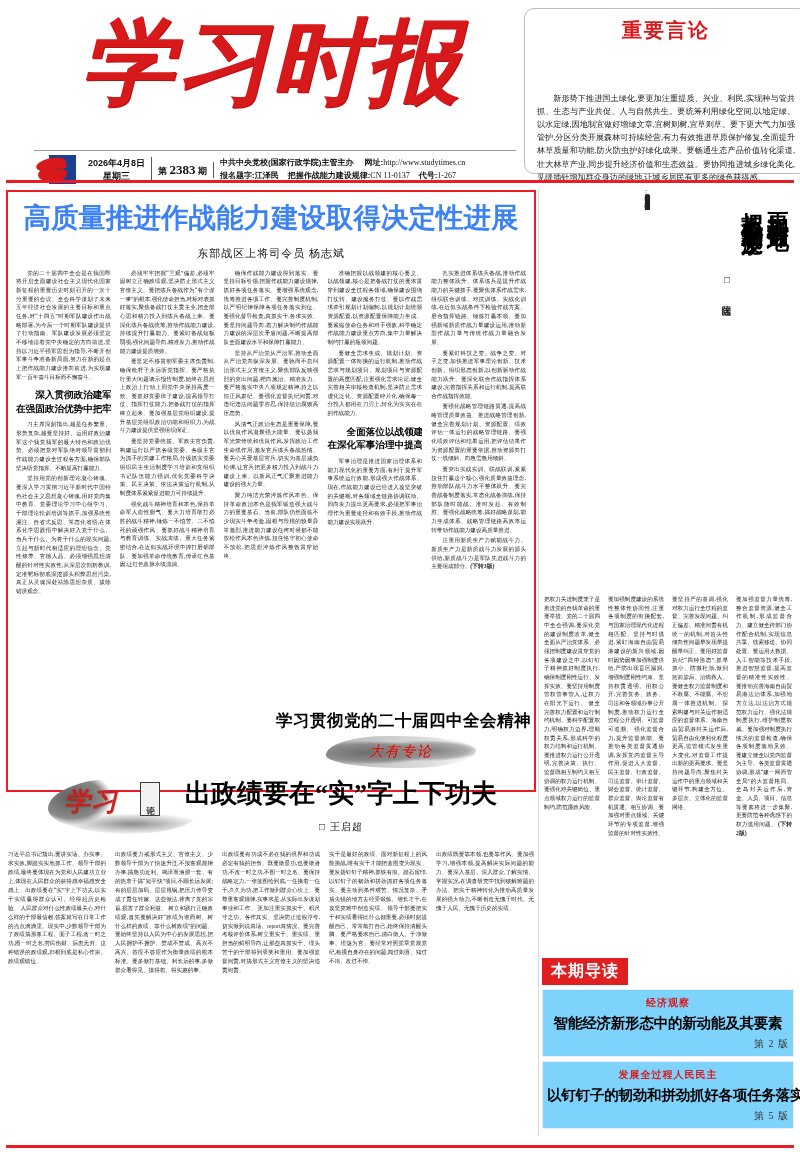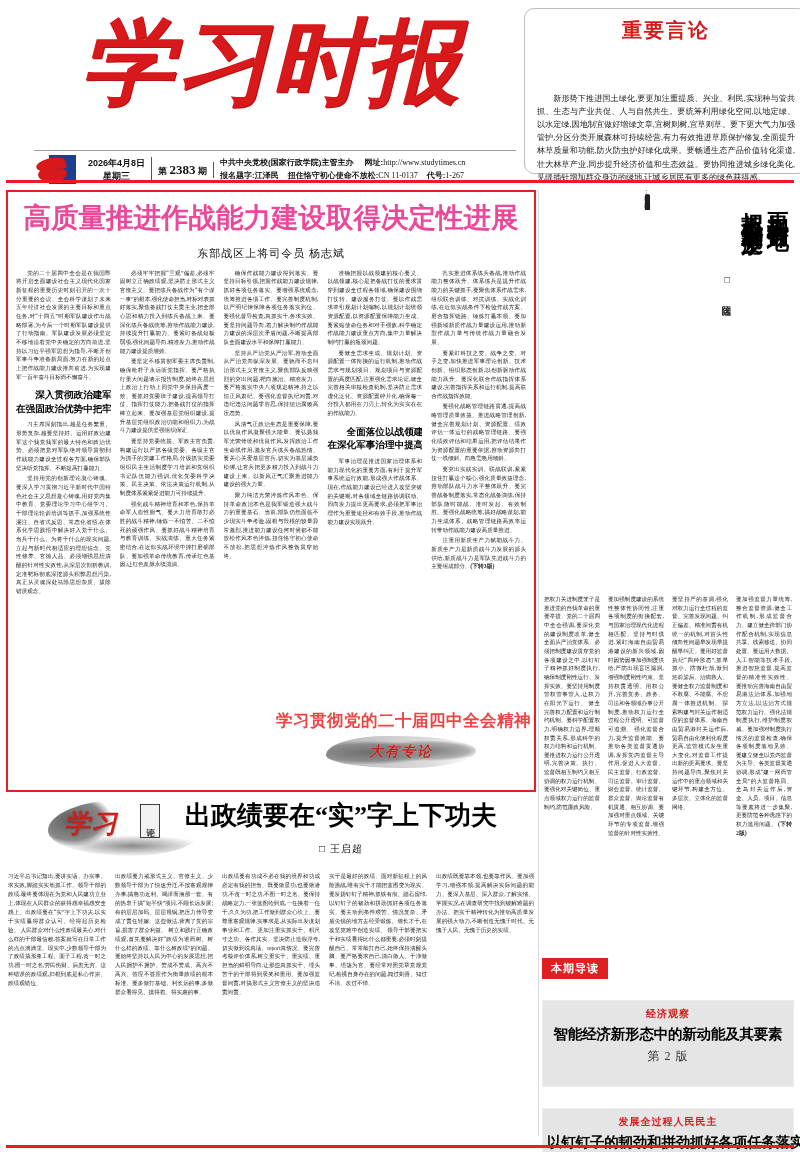--- a/index.html
+++ b/index.html
@@ -155,21 +155,21 @@
     border: 2px solid #ed1c24;
     background: #fff;
     padding: 6px 8px;
   }
   .main-head {
     text-align: center;
     font-family: "Liberation Serif", serif;
     font-weight: bold;
     font-size: 27.5px;
     letter-spacing: 0px;
-    color: #ec4899;
+    color: #3b82f6;
     line-height: 1.15;
     margin-top: 4px;
     white-space: nowrap;
   }
   .main-byline {
     text-align: center;
     font-size: 11px;
     color: #111;
     margin-top: 12px;
     margin-bottom: 8px;
@@ -208,21 +208,21 @@
   .jumpnote { font-weight: bold; font-size: 5.8px; }
 
   
   .slogan-wrap {
     position: absolute;
     left: 268px; bottom: 4px;
     width: 250px; height: 76px;
     text-align: center;
   }
   .slogan-text {
-    color: #ef4444;
+    color: #000000;
     font-family: "Liberation Sans", sans-serif;
     font-weight: bold;
     font-size: 16.5px;
     letter-spacing: 0.5px;
     white-space: nowrap;
   }
   .stamp {
     margin: 4px auto 0 auto;
     width: 150px; height: 32px;
     position: relative;
@@ -311,21 +311,21 @@
     text-align: justify;
     color: #232323;
     word-break: break-all;
     overflow: hidden;
     font-family: "Liberation Serif", serif;
   }
 
   
   .article2 {
     position: absolute;
-    left: 6px; top: 794px;
+    left: 6px; top: 772px;
     width: 530px; height: 346px;
   }
   .a2-header {
     position: relative;
     height: 78px;
   }
   .a2-logo {
     position: absolute;
     left: 42px; top: 2px;
     width: 150px; height: 62px;
@@ -398,54 +398,55 @@
     position: absolute;
     left: 542px; top: 958px;
     width: 252px; height: 178px;
   }
   .guide-tab {
     display: inline-block;
     background: #e02020;
     color: #fff;
     font-family: "Liberation Sans", sans-serif;
     font-weight: bold;
-    font-size: 11px;
+    font-size: 16px;
     padding: 3px 9px;
     letter-spacing: 1px;
   }
   .guide-item {
-    background: #e5e5e5;
+    background: #7dd3fc;
     border: 1px solid #ededed;
-    margin-top: 21px;
-    padding: 6px 4px 21px 4px;
+    margin-top: 4px;
+    padding: 6px 4px 5px 4px;
     text-align: center;
   }
   .gi-kicker {
     color: #d8191b;
     font-size: 10px;
     font-weight: bold;
     font-family: "Liberation Serif", serif;
     letter-spacing: 1px;
   }
   .gi-title {
     font-size: 14.5px;
     font-weight: bold;
     color: #000;
     font-family: "Liberation Serif", serif;
     margin-top: 4px;
     white-space: nowrap;
     letter-spacing: -0.2px;
     text-align: center;
   }
   .gi-page {
-    font-size: 12px;
+    font-size: 10px;
     color: #333;
     margin-top: 4px;
     font-family: "Liberation Serif", serif;
     letter-spacing: 1px;
+    text-align: right;
   }
 
   
   .red-bar-bottom {
     position: absolute; left: 6px; bottom: 4px;
     width: 788px; height: 3px; background: #ed1c24;
   }
   
   .sep-v {
     position: absolute;
@@ -481,21 +482,21 @@
         </div>
         <div class="mi-pub">
           <div class="row">
             <span>中共中央党校(国家行政学院)主管主办</span>
             &nbsp;&nbsp;&nbsp;
             <span>网址:</span><span class="thin">http://www.studytimes.cn</span>
           </div>
           <div class="row">
             <span>报名题字:江泽民</span>
             &nbsp;&nbsp;
-            <span>扭住恪守初心使命不放松:</span><span class="thin">CN 11-0137</span>
+            <span>把握作战能力建设规律:</span><span class="thin">CN 11-0137</span>
             &nbsp;&nbsp;
             <span>代号:</span><span class="thin">1-267</span>
           </div>
         </div>
       </div>
     </div>
 
     <div class="quotebox">
       <div class="quote-title">重要言论</div>
       <div class="quote-body">新形势下推进国土绿化,要更加注重提质、兴业、利民,实现种与管共抓、生态与产业共促、人与自然共生。要统筹利用绿化空间,以地定绿、以水定绿,因地制宜做好增绿文章,宜树则树,宜草则草。要下更大气力加强管护,分区分类开展森林可持续经营,有力有效推进草原保护修复,全面提升林草质量和功能,防火防虫护好绿化成果。要畅通生态产品价值转化渠道,壮大林草产业,同步提升经济价值和生态效益。要协同推进城乡绿化美化,见缝插针增加群众身边的绿地,让城乡居民有更多的绿色获得感。</div>

